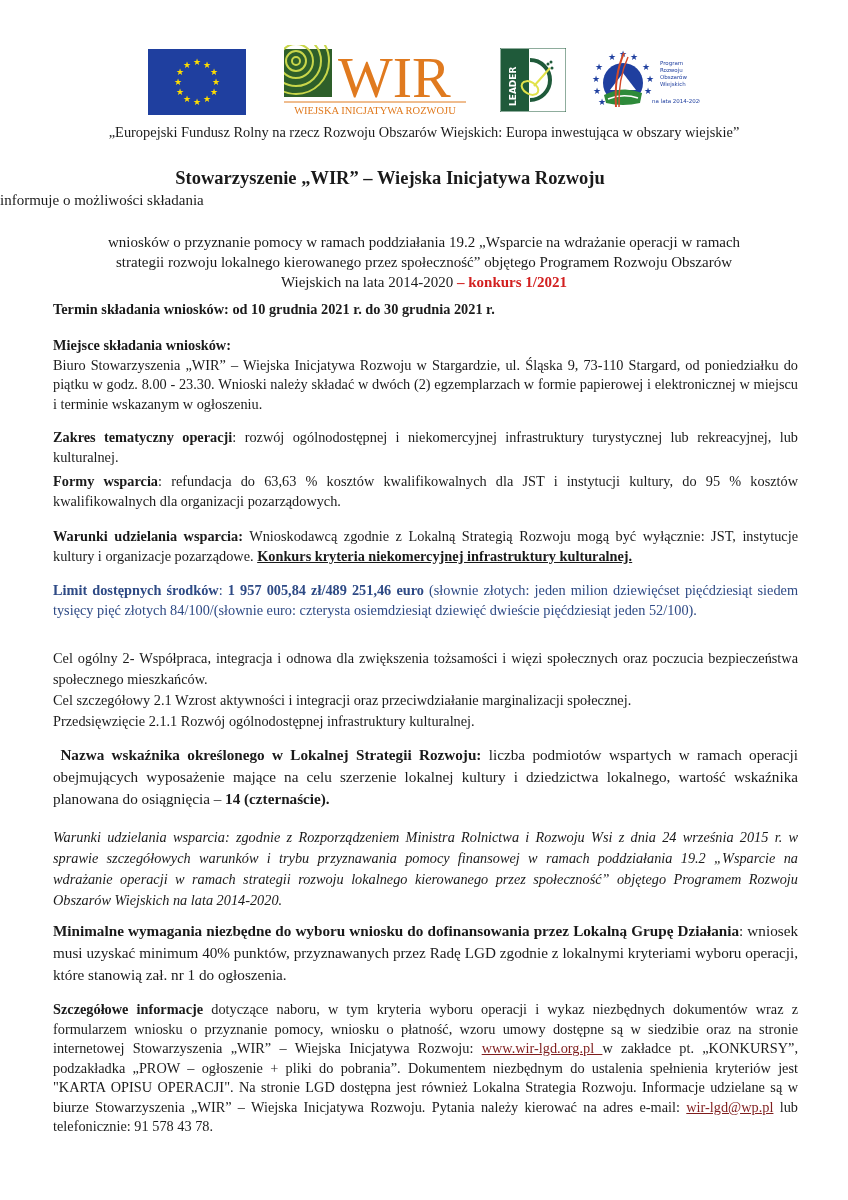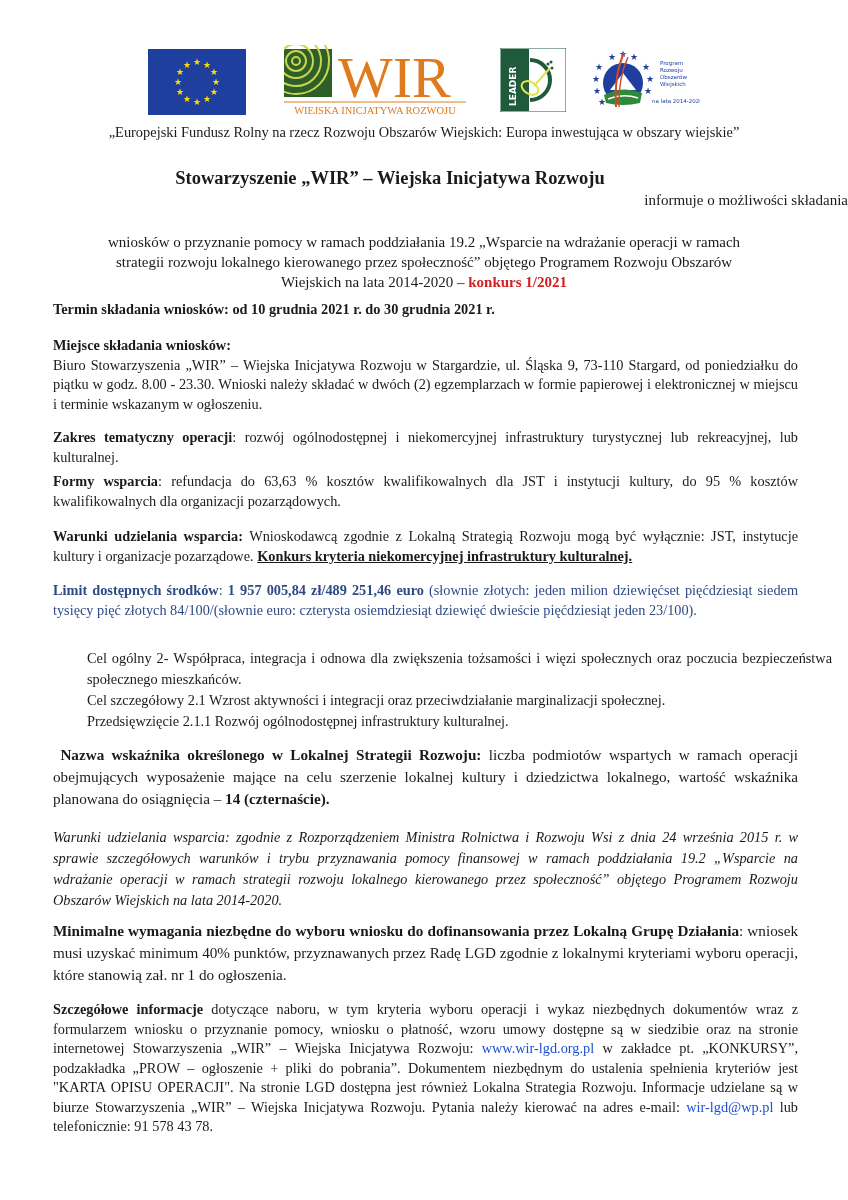--- a/index.html
+++ b/index.html
@@ -16,36 +16,36 @@
   .prow-logo { left: 590px; top: 0; width: 110px; height: 70px; }
   .tagline {
     position: absolute; top: 124px; left: 0; width: 848px; text-align: center;
     font-size: 14.4px;
   }
   .org-title {
     position: absolute; top: 168px; left: 0; width: 780px; text-align: center;
     font-size: 18.5px; font-weight: bold;
   }
   .org-sub {
-    position: absolute; top: 192px; left: 0; width: 848px; text-align: right;
+    position: absolute; top: 192px; left: 0; width: 848px; text-align: left;
     font-size: 15px;
   }
   .subject {
     position: absolute; top: 232px; left: 90px; width: 668px; text-align: center;
     font-size: 15px; line-height: 20px;
   }
   .red { color: #d21f1f; font-weight: bold; }
   .block {
     position: absolute; left: 53px; width: 745px; font-size: 14.3px; line-height: 19.5px;
     text-align: justify;
   }
   .b { font-weight: bold; }
   .u { text-decoration: underline; }
   .blue { color: #2e4a85; }
-  .link { color: #1d4ed8; }
+  .link { color: #7f1d1d; text-decoration: underline; }
   .it { font-style: italic; }
   .big { font-size: 15.2px; line-height: 22px; }
 </style>
 </head>
 <body>
 
 <div class="logos">
   <div class="logo eu-flag">
     <svg viewBox="0 0 98 66">
       <rect width="98" height="66" fill="#1f3f9f"></rect>
@@ -142,23 +142,23 @@
   <div class="b">Miejsce składania wniosków:</div>
   <div>Biuro Stowarzyszenia „WIR” – Wiejska Inicjatywa Rozwoju w Stargardzie, ul. Śląska 9, 73-110 Stargard, od poniedziałku do piątku w godz. 8.00 - 23.30. Wnioski należy składać w dwóch (2) egzemplarzach w formie papierowej i elektronicznej w miejscu i terminie wskazanym w ogłoszeniu.</div>
 </div>
 
 <div class="block" style="top:428px;"><span class="b">Zakres tematyczny operacji</span><span>:  rozwój ogólnodostępnej i niekomercyjnej infrastruktury turystycznej lub rekreacyjnej, lub kulturalnej.</span></div>
 
 <div class="block" style="top:472px;"><span class="b">Formy wsparcia</span><span>: refundacja do 63,63 % kosztów kwalifikowalnych dla JST i  instytucji kultury, do 95 % kosztów kwalifikowalnych dla organizacji pozarządowych.</span></div>
 
 <div class="block" style="top:527px;"><span class="b">Warunki udzielania wsparcia:</span><span> Wnioskodawcą zgodnie z Lokalną Strategią Rozwoju mogą być wyłącznie: JST, instytucje kultury  i organizacje pozarządowe. </span><span class="b u">Konkurs kryteria niekomercyjnej infrastruktury kulturalnej.</span></div>
 
-<div class="block blue" style="top:581px;"><span class="b">Limit dostępnych środków</span><span>: </span><span class="b">1 957 005,84 zł/489 251,46 euro</span><span> (słownie złotych: jeden milion dziewięćset pięćdziesiąt siedem tysięcy pięć złotych  84/100/(słownie euro:  czterysta osiemdziesiąt dziewięć dwieście pięćdziesiąt jeden 23/100).</span></div>
+<div class="block blue" style="top:581px;"><span class="b">Limit dostępnych środków</span><span>: </span><span class="b">1 957 005,84 zł/489 251,46 euro</span><span> (słownie złotych: jeden milion dziewięćset pięćdziesiąt siedem tysięcy pięć złotych  84/100/(słownie euro:  czterysta osiemdziesiąt dziewięć dwieście pięćdziesiąt jeden 52/100).</span></div>
 
-<div class="block" style="top:648px; line-height:21px;margin-left:34px;">
+<div class="block" style="top:648px; line-height:21px;">
   <div>Cel ogólny 2- Współpraca, integracja i odnowa dla zwiększenia tożsamości i więzi społecznych oraz poczucia bezpieczeństwa społecznego mieszkańców.</div>
   <div>Cel szczegółowy 2.1 Wzrost aktywności i integracji oraz przeciwdziałanie marginalizacji społecznej.</div>
   <div>Przedsięwzięcie 2.1.1 Rozwój ogólnodostępnej infrastruktury kulturalnej.</div>
 </div>
 
 <div class="block big" style="top:744px;">&nbsp;<span class="b">Nazwa wskaźnika określonego w Lokalnej Strategii Rozwoju:</span><span> liczba podmiotów wspartych w ramach operacji obejmujących wyposażenie mające na celu szerzenie lokalnej kultury i dziedzictwa lokalnego, wartość wskaźnika planowana do osiągnięcia – </span><span class="b">14 (czternaście)</span><span class="b">.</span></div>
 
 <div class="block it" style="top:827px; line-height:21px;">Warunki udzielania wsparcia: zgodnie  z Rozporządzeniem Ministra Rolnictwa i Rozwoju Wsi z dnia 24 września 2015 r. w sprawie szczegółowych warunków i trybu przyznawania pomocy finansowej w ramach poddziałania   19.2 „Wsparcie na wdrażanie operacji w ramach strategii rozwoju lokalnego kierowanego przez społeczność” objętego Programem Rozwoju Obszarów Wiejskich na lata 2014-2020.</div>
 
 <div class="block big" style="top:920px;"><span class="b">Minimalne wymagania niezbędne do wyboru wniosku do dofinansowania przez Lokalną Grupę Działania</span><span>: wniosek musi uzyskać minimum 40% punktów, przyznawanych przez Radę LGD zgodnie z lokalnymi kryteriami wyboru operacji, które stanowią zał. nr 1 do ogłoszenia.</span></div>

